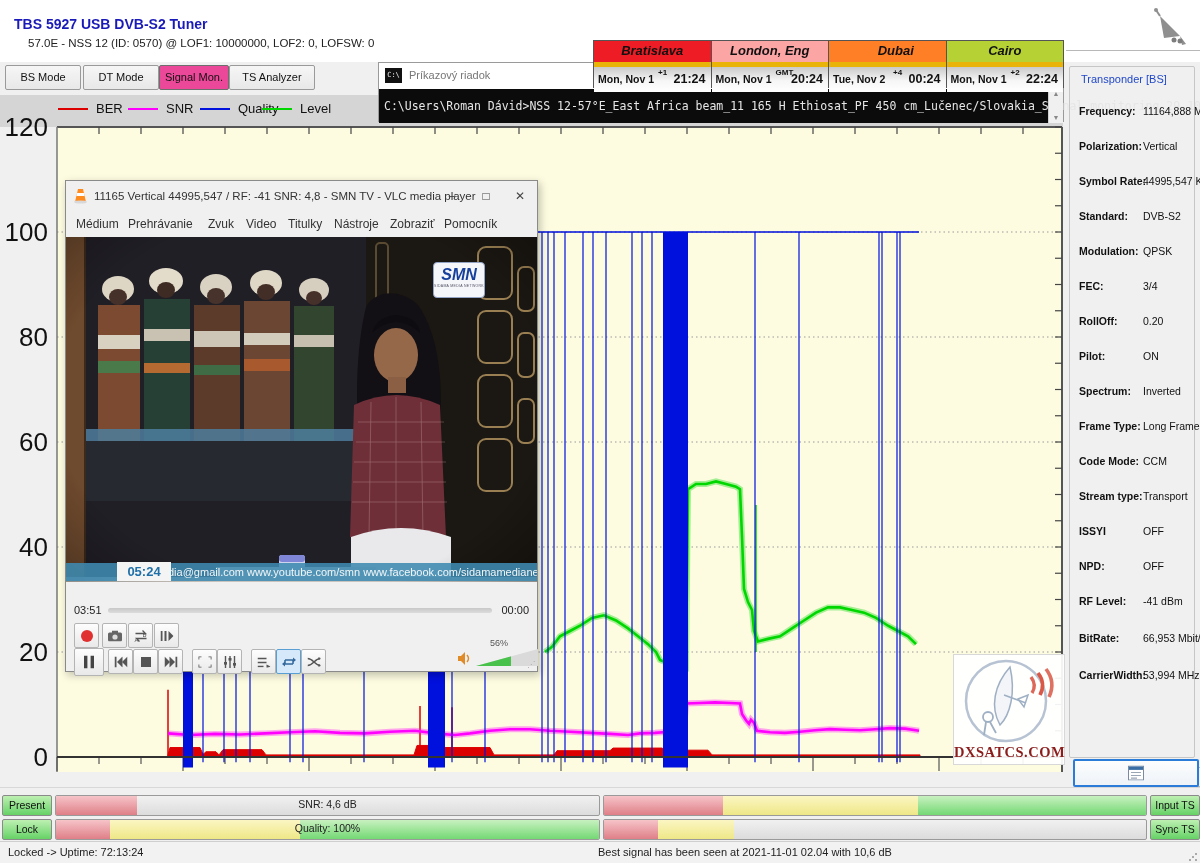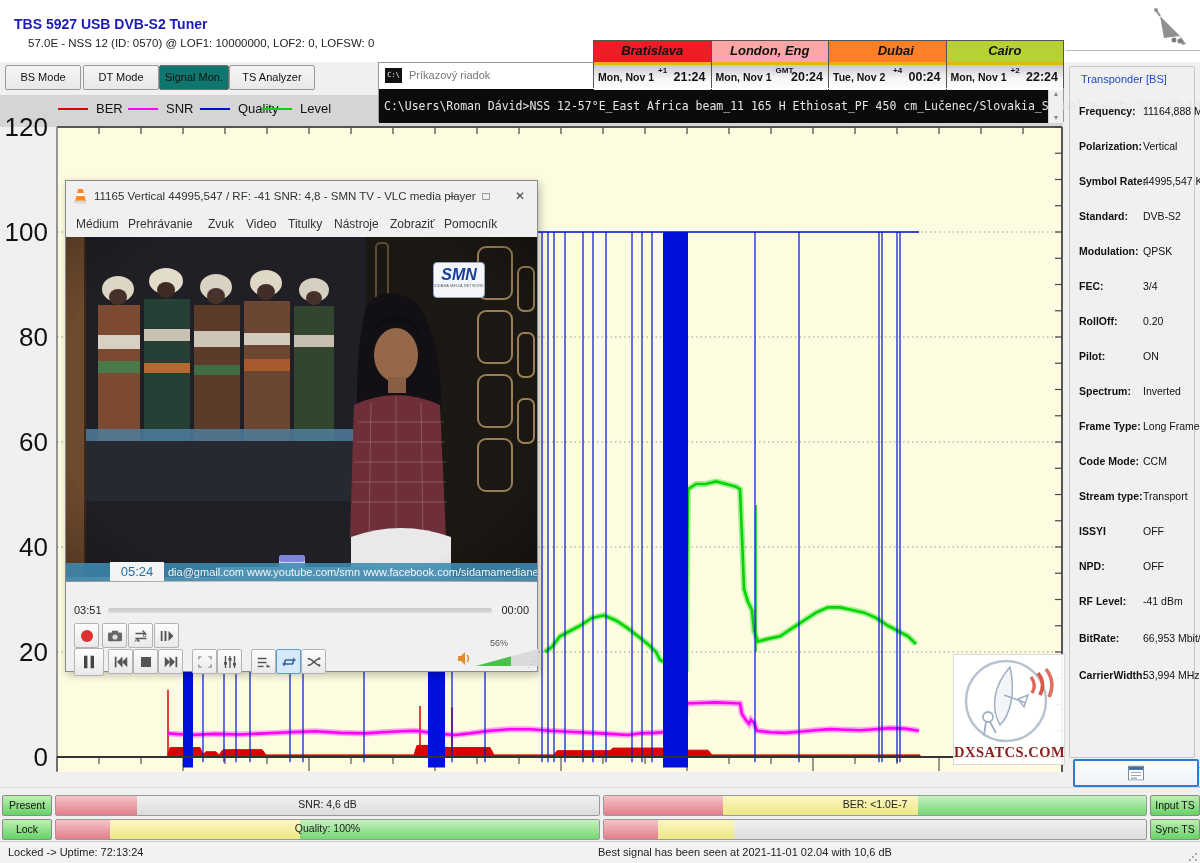--- a/index.html
+++ b/index.html
@@ -10,21 +10,21 @@
   
   #header{left:0;top:0;width:1200px;height:62px;background:#ffffff;}
   #app-title{left:14px;top:16px;font-size:14px;font-weight:bold;color:#1a1ab8;}
   #app-subtitle{left:28px;top:37px;font-size:11.5px;color:#222;}
   #sat-icon{left:1150px;top:2px;}
   #rp-topline{left:1066px;top:50px;width:134px;height:1px;background:#b8b8b8;}
 
   
   .tab{position:absolute;top:65px;height:23px;font-size:11px;color:#111;text-align:center;
        line-height:22px;background:linear-gradient(180deg,#f6f6f6,#e8e8e8);border:1px solid #9a9a9a;border-radius:2px;cursor:default;}
-  .tab.active{background:#0f766e;border-color:#6e6e6e;}
+  .tab.active{background:#ec4899;border-color:#6e6e6e;}
 
   
   #chart{left:0;top:95px;width:1063px;height:687px;background:#f0f0f0;}
   #chart svg{position:absolute;left:0;top:0;}
   .ylab{position:absolute;width:48px;text-align:right;font-size:26px;color:#111;font-family:"Liberation Sans",sans-serif;}
   #legend{position:absolute;left:0;top:0;width:1063px;height:32px;}
   .legend-item{position:absolute;top:6px;height:20px;font-size:13px;color:#111;}
   .legend-line{display:inline-block;width:30px;height:2px;vertical-align:middle;margin-right:8px;margin-top:-2px;}
 
   
@@ -39,21 +39,21 @@
   #cmd-title{position:absolute;left:30px;top:6px;font-size:11px;color:#777;}
   #cmd-body{position:absolute;left:0;top:26px;width:672px;height:34px;background:#0b0b0b;}
   #cmd-line{position:absolute;left:5px;top:10px;font-family:"DejaVu Sans Mono","Liberation Mono",monospace;font-size:11.5px;color:#e6e6e6;white-space:nowrap;}
   #cmd-scroll{position:absolute;right:0;top:26px;width:14px;height:34px;background:#f0f0f0;border-left:1px solid #d0d0d0;}
   .cmd-arrow{position:absolute;left:0;width:14px;height:10px;font-size:7px;color:#888;text-align:center;line-height:10px;}
 
   
   #clocks{left:593px;top:40px;width:471px;height:48px;display:flex;border:1px solid #555;box-sizing:border-box;background:#fff;}
   .clock-cell{flex:1;border-right:1px solid #555;position:relative;}
   .clock-cell:last-child{border-right:none;}
-  .clock-head{height:21px;border-bottom:3px solid #eab308;text-align:center;font-size:13px;font-weight:bold;font-style:italic;color:#111;line-height:20px;}
+  .clock-head{height:21px;border-bottom:5px solid #eab308;text-align:center;font-size:13px;font-weight:bold;font-style:italic;color:#111;line-height:20px;}
   .clock-body{height:25px;background:linear-gradient(180deg,#c9c9c9,#f6f6f6 55%,#ffffff);position:relative;}
   .clock-date{position:absolute;left:4px;top:6px;font-size:10.5px;font-weight:bold;color:#111;}
   .clock-off{position:absolute;left:64px;top:1px;font-size:8px;font-weight:bold;color:#111;}
   .clock-time{position:absolute;right:5px;top:5px;font-size:12.5px;font-weight:bold;color:#111;}
 
   
   #vlc{left:65px;top:180px;width:473px;height:492px;background:#f0f0f0;border:1px solid #8a8a8a;box-sizing:border-box;box-shadow:2px 3px 8px rgba(0,0,0,.25);}
   #vlc-titlebar{position:absolute;left:0;top:0;width:100%;height:30px;background:#f0f0f0;}
   #vlc-title{position:absolute;left:28px;top:9px;font-size:11.5px;color:#333;white-space:nowrap;}
   .win-btn{position:absolute;top:0;width:34px;height:30px;text-align:center;line-height:30px;font-size:12px;color:#444;}
@@ -72,21 +72,21 @@
   #vol-tri{position:absolute;width:62px;height:17px;}
   #vol-tri .tri-bg{position:absolute;inset:0;background:#dadada;clip-path:polygon(0 100%,100% 0,100% 100%);}
   #vol-tri .tri-fill{position:absolute;left:0;top:0;bottom:0;width:56%;background:#49c24c;clip-path:polygon(0 100%,178% 0,178% 100%);}
   #vlc-grip{position:absolute;right:2px;bottom:2px;width:8px;height:8px;color:#aaa;font-size:8px;line-height:8px;}
 
   
   #smn-logo{position:absolute;left:367px;top:25px;width:50px;height:34px;background:#f4f6fa;border-radius:4px;border:1px solid #93a4c6;text-align:center;}
   #smn-logo .smn{font-size:16px;font-weight:bold;font-style:italic;color:#17409d;line-height:24px;}
   #smn-logo .smn-sub{font-size:3.5px;color:#556;display:block;margin-top:-3px;letter-spacing:.3px;}
   #ticker{position:absolute;left:0;top:326px;width:471px;height:18px;background:rgba(62,138,176,.88);}
-  #ticker-time{position:absolute;left:44px;top:-1px;width:54px;height:19px;background:#f4f4f4;color:#1f6fa8;font-weight:normal;font-size:13px;text-align:center;line-height:19px;}
+  #ticker-time{position:absolute;left:51px;top:-1px;width:54px;height:19px;background:#f4f4f4;color:#1f6fa8;font-weight:bold;font-size:13px;text-align:center;line-height:19px;}
   #ticker-text{position:absolute;left:102px;top:3px;font-size:11px;color:#f2f6f8;white-space:nowrap;}
 
   
   #sidebar{left:1064px;top:52px;width:136px;height:736px;}
   #sb-group{position:absolute;left:5px;top:14px;width:124px;height:690px;border:1px solid #c6c6c6;border-radius:2px;}
   #sb-group-label{position:absolute;left:8px;top:6px;font-size:11px;color:#2048c8;background:#f0f0f0;padding:0 3px;}
   #sb-fields{position:absolute;left:9px;top:30px;width:116px;}
   .sb-row{height:35px;position:relative;}
   .sb-label{position:absolute;left:0;top:8px;font-size:10.5px;font-weight:bold;color:#111;}
   .sb-value{position:absolute;left:64px;top:8px;font-size:10.5px;color:#111;white-space:nowrap;}
@@ -672,21 +672,20 @@
 <div id="bottom" class="abs">
   <div class="gbtn" style="left:2px;top:7px;">Present</div>
   <div class="hbar" style="left:55px;top:7px;width:543px;">
       <div class="seg" style="left: 0%; width: 15%; background: linear-gradient(rgb(246, 196, 200), rgb(223, 127, 136));"></div>
       <div class="bar-label">SNR: 4,6 dB</div>
     </div>
   <div class="hbar" style="left:603px;top:7px;width:542px;">
       <div class="seg" style="left: 58%; width: 42%; background: linear-gradient(rgb(200, 241, 192), rgb(116, 216, 116));"></div>
       <div class="seg" style="left: 22%; width: 36%; background: linear-gradient(rgb(251, 246, 195), rgb(238, 231, 135));"></div>
       <div class="seg" style="left: 0%; width: 22%; background: linear-gradient(rgb(246, 196, 200), rgb(223, 127, 136));"></div>
-      <div class="bar-label">BER: &lt;1.0E-7</div>
     </div>
   <div class="gbtn" style="left:1150px;top:7px;">Input TS</div>
 
   <div class="gbtn" style="left:2px;top:31px;">Lock</div>
   <div class="hbar" style="left:55px;top:31px;width:543px;">
       <div class="seg" style="left: 45%; width: 55%; background: linear-gradient(rgb(200, 241, 192), rgb(116, 216, 116));"></div>
       <div class="seg" style="left: 10%; width: 35%; background: linear-gradient(rgb(251, 246, 195), rgb(238, 231, 135));"></div>
       <div class="seg" style="left: 0%; width: 10%; background: linear-gradient(rgb(246, 196, 200), rgb(223, 127, 136));"></div>
       <div class="bar-label">Quality: 100%</div>
     </div>

